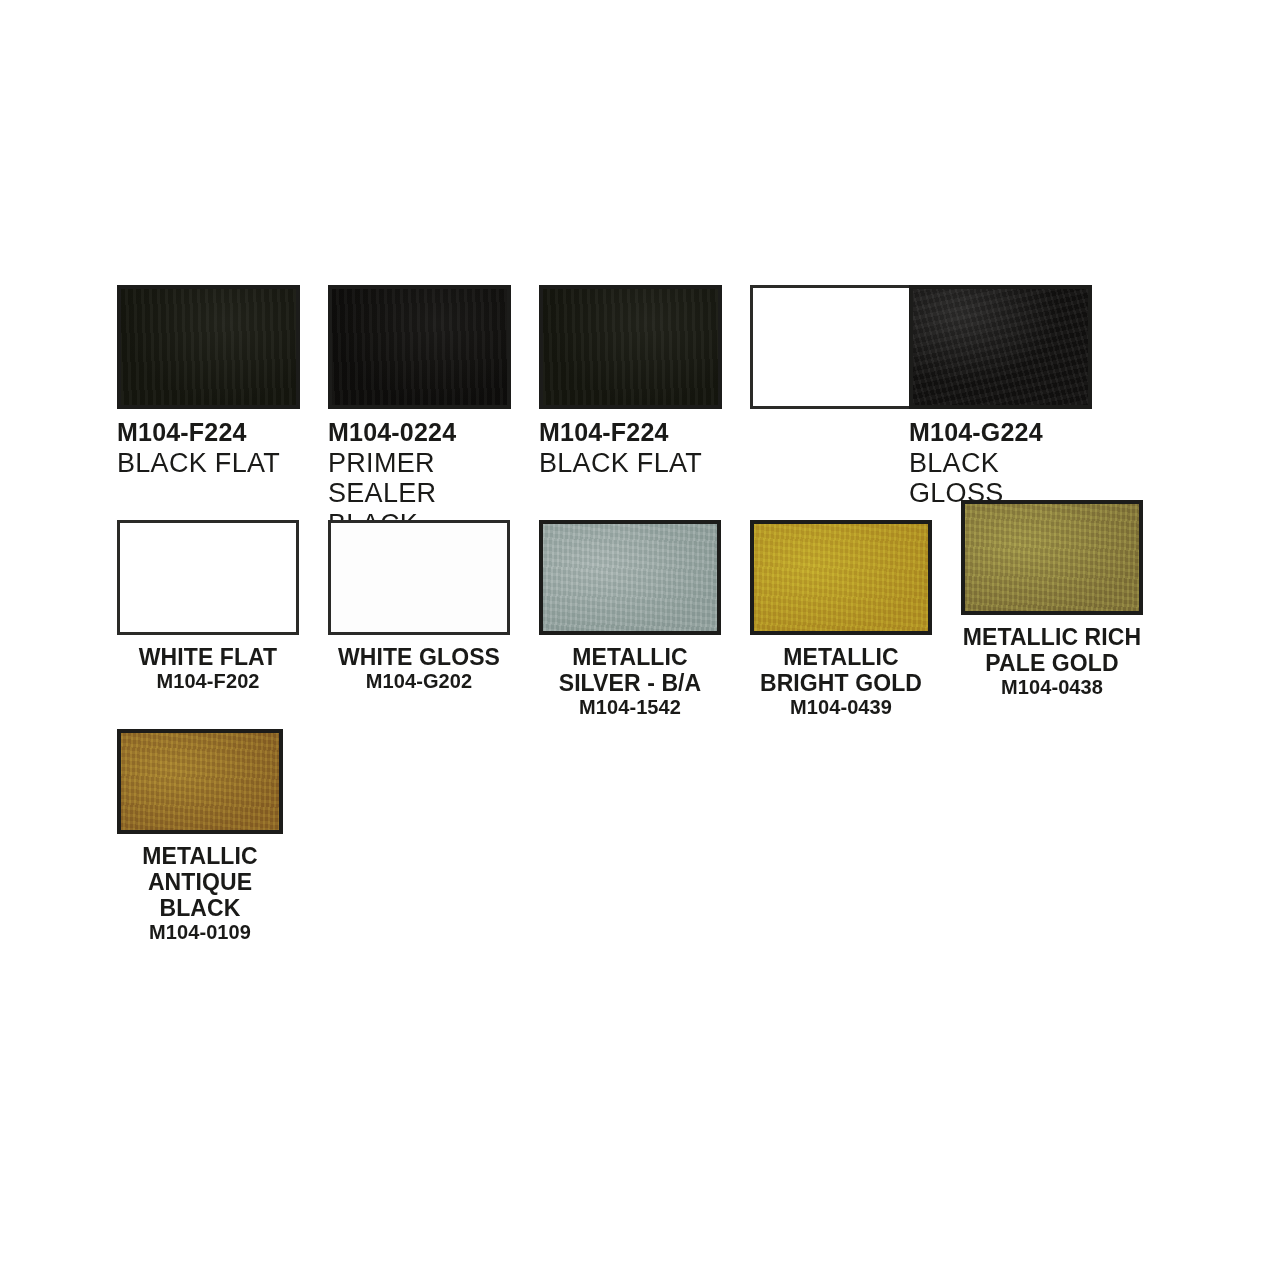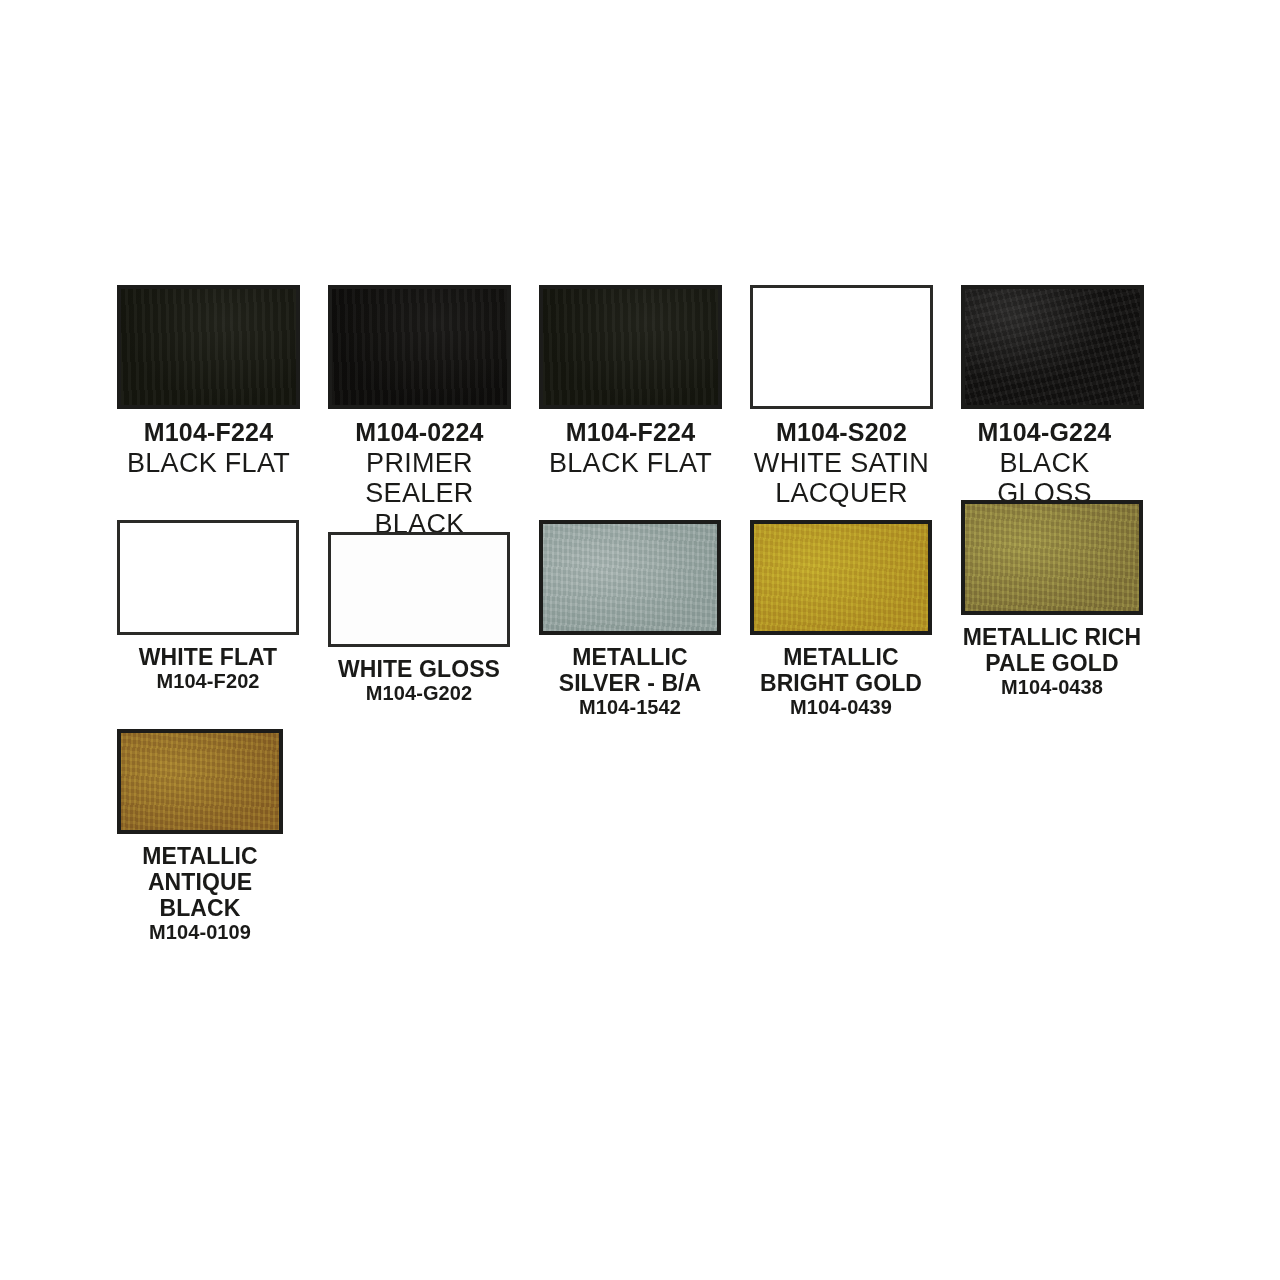--- a/index.html
+++ b/index.html
@@ -61,21 +61,21 @@
       radial-gradient(ellipse at 26% 22%, rgba(255,255,255,0.10), rgba(255,255,255,0) 55%),
       repeating-linear-gradient(74deg, rgba(255,255,255,0.045) 0 2px, rgba(0,0,0,0.05) 2px 6px),
       repeating-linear-gradient(168deg, rgba(255,255,255,0.03) 0 4px, rgba(0,0,0,0.04) 4px 9px);
   }
   .tex.plain { background: none; }
 
   .label-block {
     margin-top: 9px;
     color: #1a1a18;
   }
-  .label-block.centered { text-align: center; }
+  .label-block.centered { text-align: left; }
   .label-block.left { text-align: center; }
 
   .code-line {
     font-size: 25px;
     font-weight: 700;
     letter-spacing: 0.2px;
     line-height: 1.18;
     white-space: nowrap;
   }
   .name-line {
@@ -132,29 +132,22 @@
         <div class="code-line">M104-F224</div>
         <div>
           <div class="name-line">BLACK FLAT</div>
         </div>
       </div>
     </div>
     <div class="swatch-card" style="left: 750px; top: 285px; width: 183px;">
       <div class="swatch-chip hairline" style="width: 183px; height: 124px; background: rgb(255, 255, 255);">
         <div class="tex plain"></div>
       </div>
-      <div class="label-block centered">
-        <div class="code-line">M104-S202</div>
-        <div>
-          <div class="name-line">WHITE SATIN</div>
-          <div class="name-line">LACQUER</div>
-        </div>
-      </div>
-    </div>
-    <div class="swatch-card" style="left: 961px; top: 285px; width: 167px;">
+    </div>
+    <div class="swatch-card" style="left: 909px; top: 285px; width: 167px;">
       <div class="swatch-chip" style="width: 183px; height: 124px; background: rgb(18, 17, 16);">
         <div class="tex gloss"></div>
       </div>
       <div class="label-block centered">
         <div class="code-line">M104-G224</div>
         <div>
           <div class="name-line">BLACK GLOSS</div>
         </div>
       </div>
     </div>
@@ -162,21 +155,21 @@
       <div class="swatch-chip hairline" style="width: 182px; height: 115px; background: rgb(255, 255, 255);">
         <div class="tex plain"></div>
       </div>
       <div class="label-block left">
         <div>
           <div class="name-line">WHITE FLAT</div>
         </div>
         <div class="code-line">M104-F202</div>
       </div>
     </div>
-    <div class="swatch-card" style="left: 328px; top: 532px; width: 182px;">
+    <div class="swatch-card" style="left: 328px; top: 520px; width: 182px;">
       <div class="swatch-chip hairline" style="width: 182px; height: 115px; background: rgb(253, 253, 253);">
         <div class="tex plain"></div>
       </div>
       <div class="label-block left">
         <div>
           <div class="name-line">WHITE GLOSS</div>
         </div>
         <div class="code-line">M104-G202</div>
       </div>
     </div>

